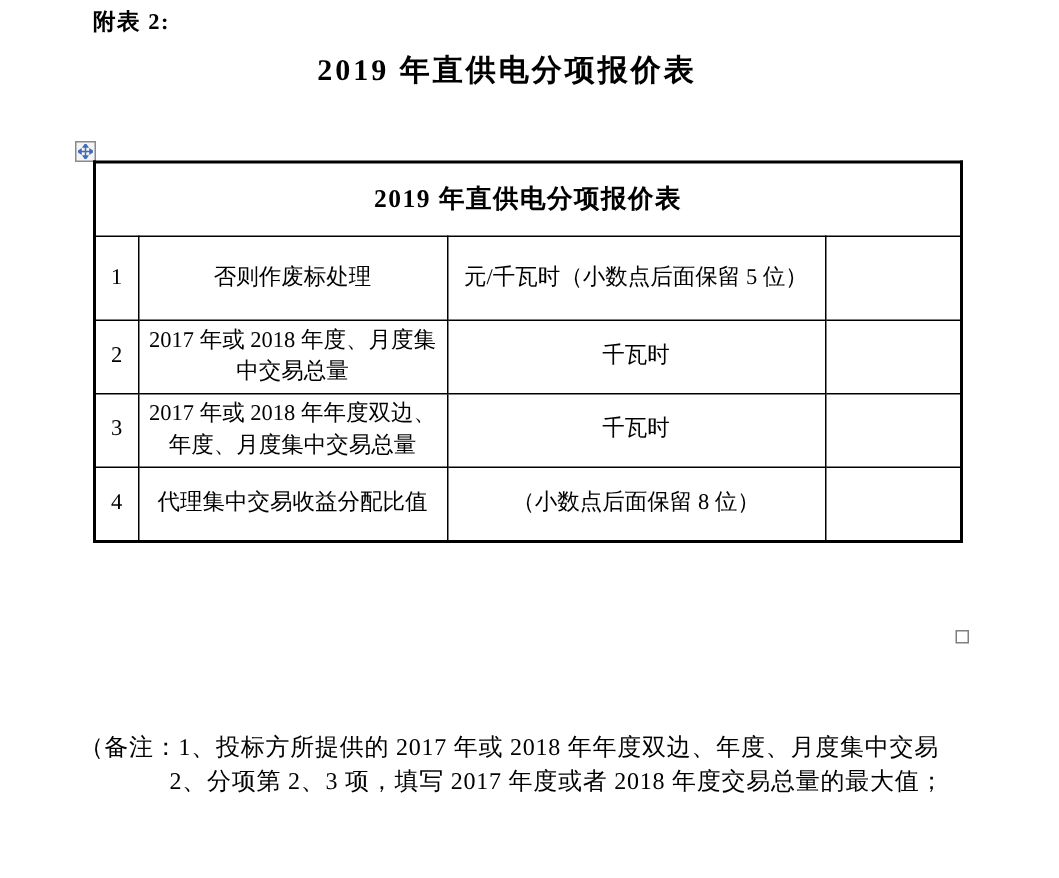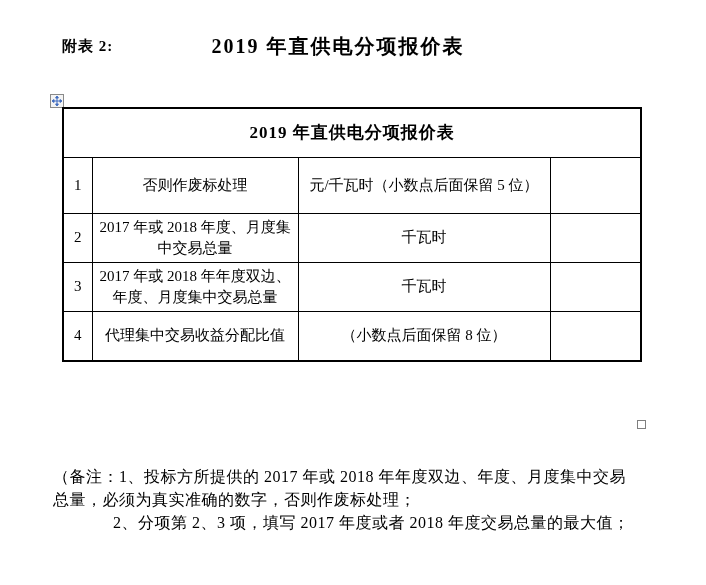--- a/index.html
+++ b/index.html
@@ -15,21 +15,20 @@
     font-family: "Liberation Serif", "DejaVu Serif", serif;
     color: #000000;
   }
   .attach-label {
     position: absolute;
     left: 62px;
     top: 5px;
     font-size: 15px;
     font-weight: bold;
     letter-spacing: 1px;
-    margin-top: 32px;
   }
   .doc-title-wrap {
     position: absolute;
     left: 0;
     top: 33px;
     width: 676px;
     text-align: center;
   }
   .doc-title {
     font-size: 20px;
@@ -86,21 +85,21 @@
     font-size: 16px;
     font-weight: bold;
   }
   .col-no    { width: 29px;  }
   .col-name  { width: 206px; }
   .col-unit  { width: 252px; }
   .col-bid   { width: 91px;  }
   .notes {
     position: absolute;
     left: 53px;
-    top: 465px;
+    top: 487px;
     width: 610px;
     font-size: 16px;
     line-height: 23px;
     letter-spacing: 0.5px;
   }
   .notes .line { white-space: nowrap; }
   .notes .line.indent { padding-left: 60px; }
 </style>
 </head>
 <body>
@@ -159,15 +158,14 @@
     <td>（小数点后面保留 8 位）</td>
     <td></td>
   </tr>
 </tbody>
   </table>
 
 <div class="resize-handle"></div>
 
 <div class="notes">
   <div class="line">（备注：1、投标方所提供的 2017 年或 2018 年年度双边、年度、月度集中交易</div>
-  <div class="line">总量，必须为真实准确的数字，否则作废标处理；</div>
   <div class="line indent">2、分项第 2、3 项，填写 2017 年度或者 2018 年度交易总量的最大值；</div>
 </div>
 
 </body></html>

